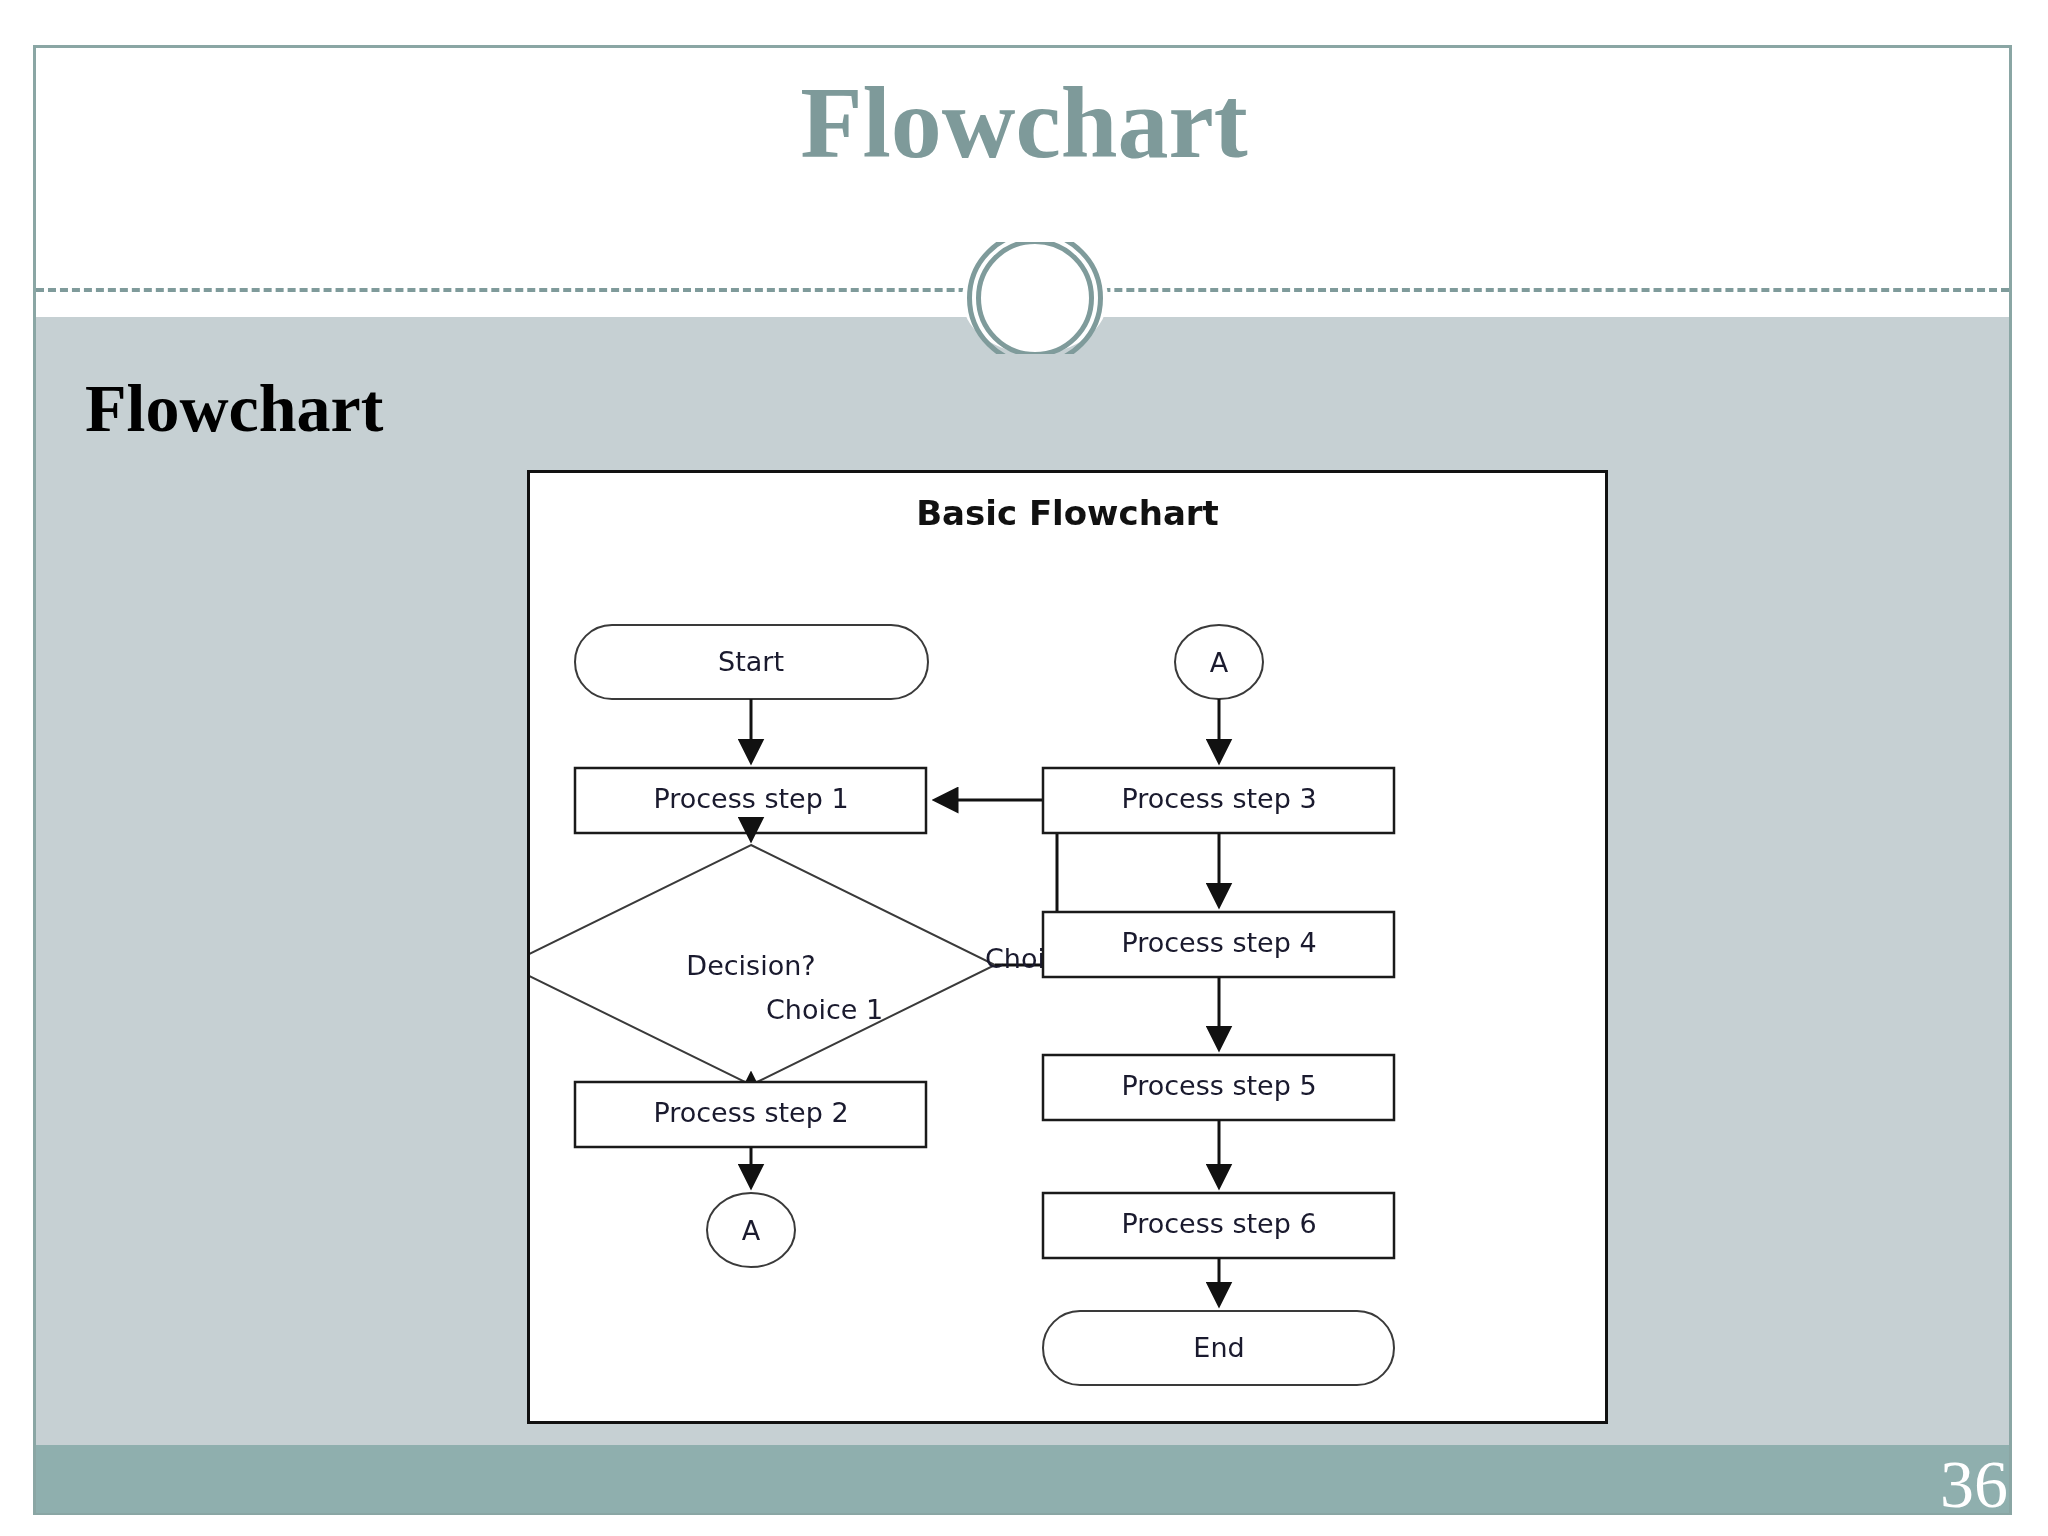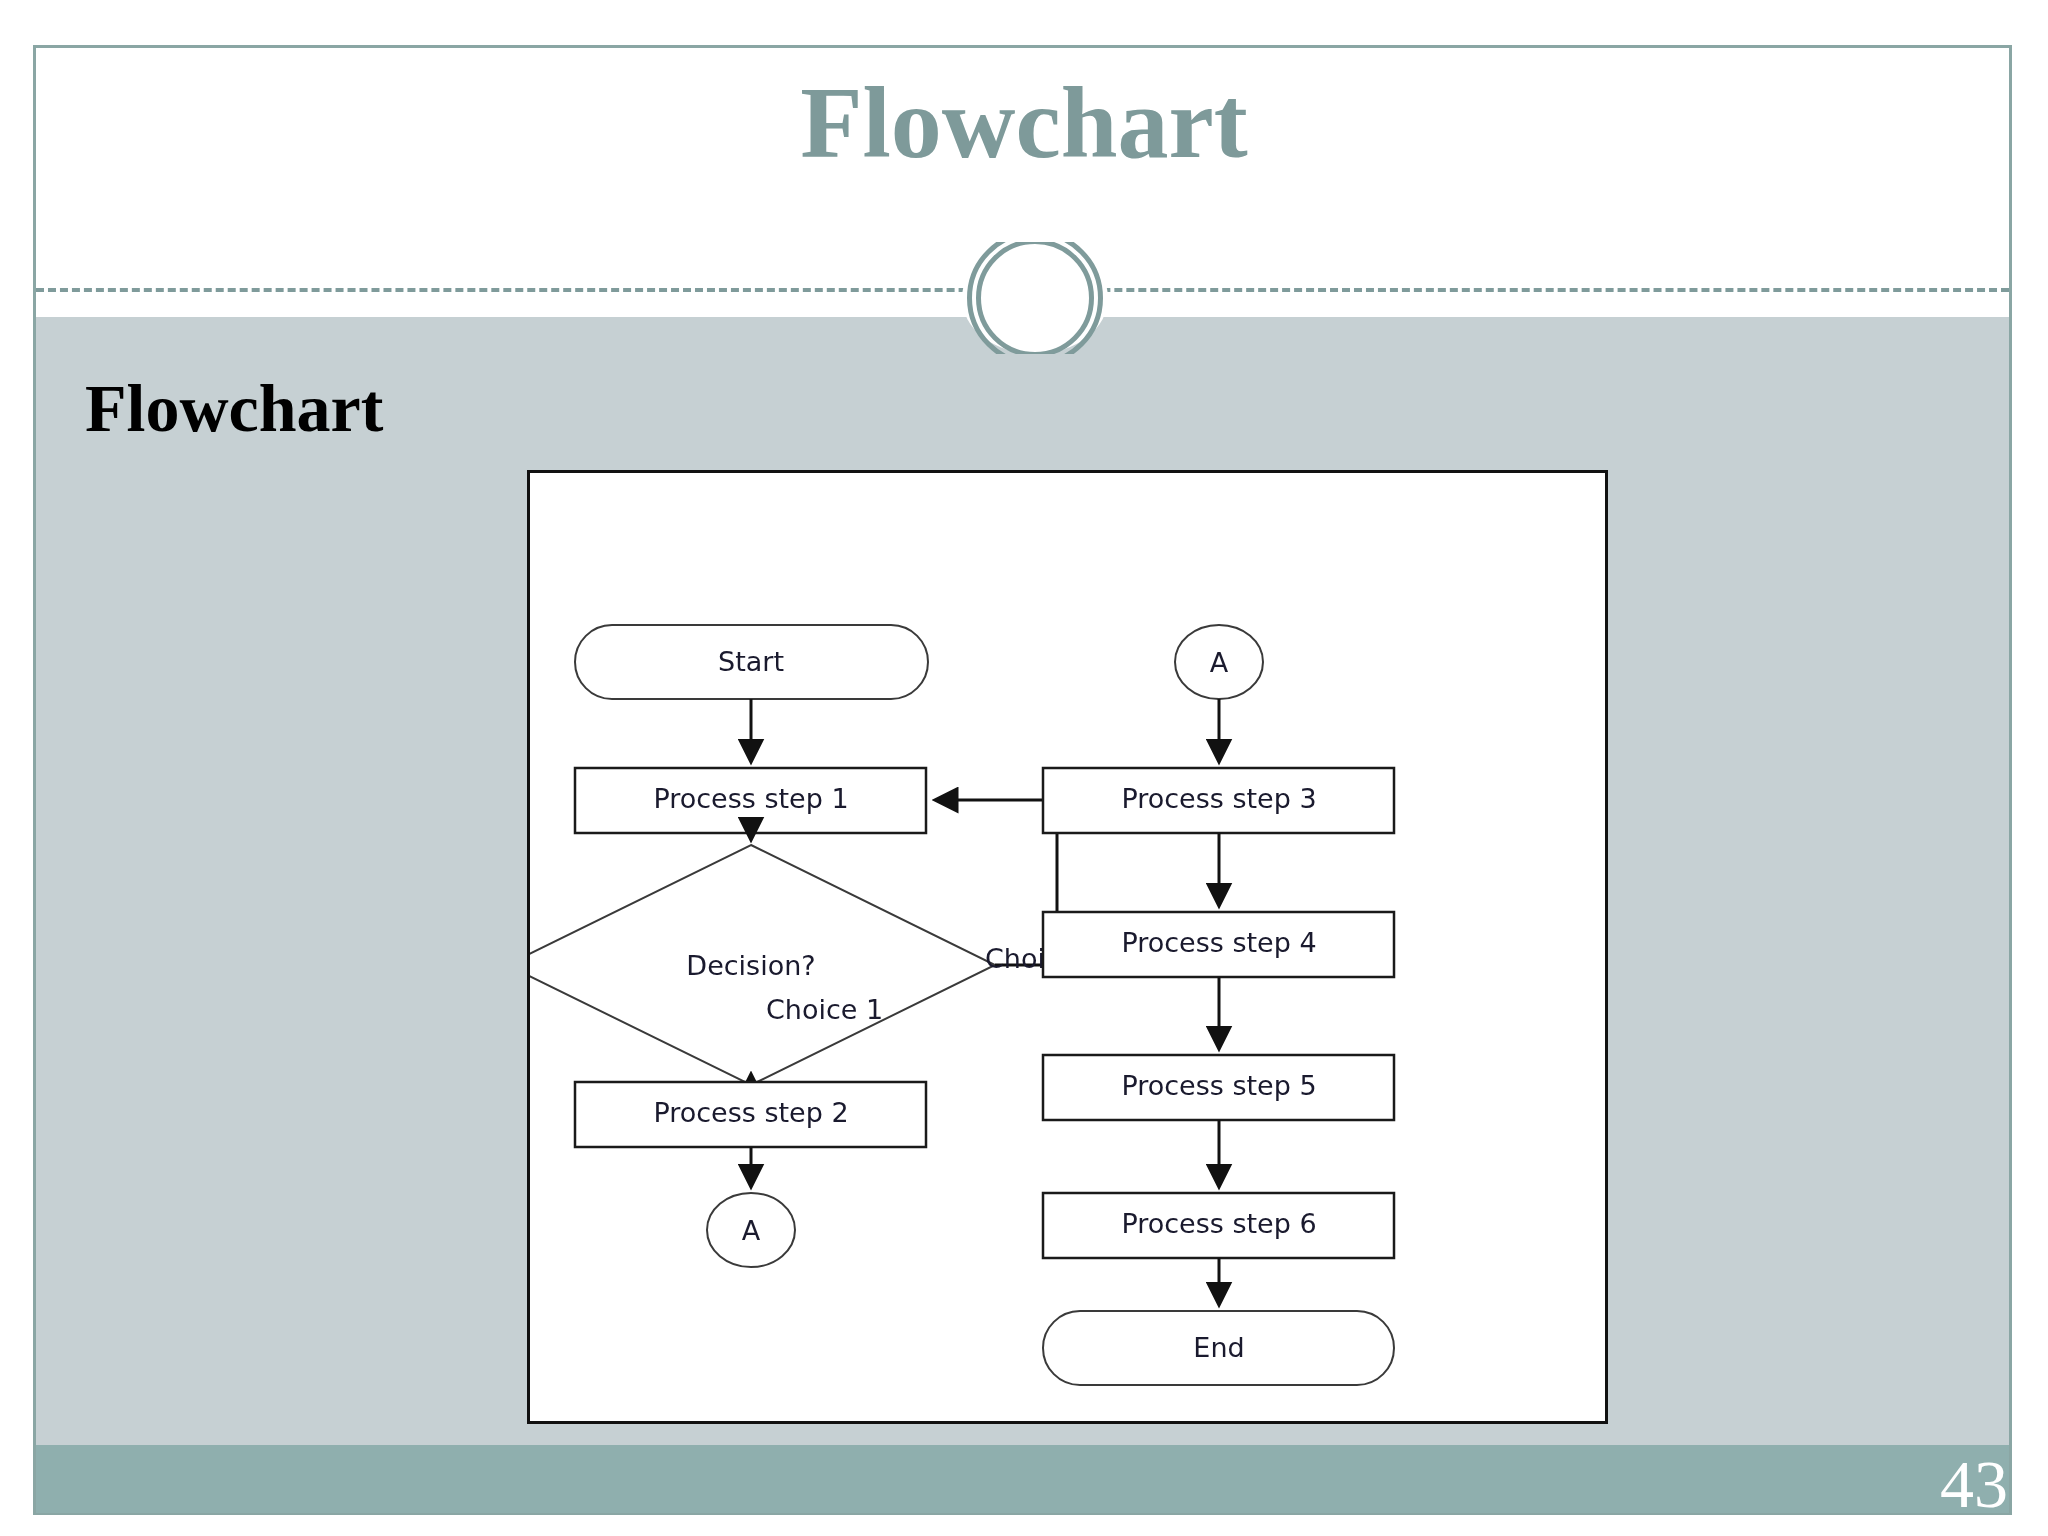--- a/index.html
+++ b/index.html
@@ -110,23 +110,24 @@
     <div id="deco-circle-outer"></div>
     <div id="deco-circle-inner"></div>
   </div>
 
   <div id="slide-title">Flowchart</div>
 
   <div id="body-heading">Flowchart</div>
 
   <div id="footer-bar"></div>
 
-  <div id="page-number">43</div>
+  <div id="page-number">36</div>
 
   <div id="flowchart-box">
+    <div id="flowchart-title">Basic Flowchart</div>
 
     <svg id="flow-svg" width="1075" height="948" viewBox="0 0 1075 948">
       <defs>
         <marker id="arrow" viewBox="0 0 12 12" refX="10" refY="6" markerWidth="9" markerHeight="9" orient="auto-start-reverse">
           <path d="M 0 0 L 12 6 L 0 12 z" fill="#111111"></path>
         </marker>
       </defs>
 
       <g>
         <rect class="shape-thin" x="45" y="152" width="353" height="74" rx="37" ry="37"></rect>

